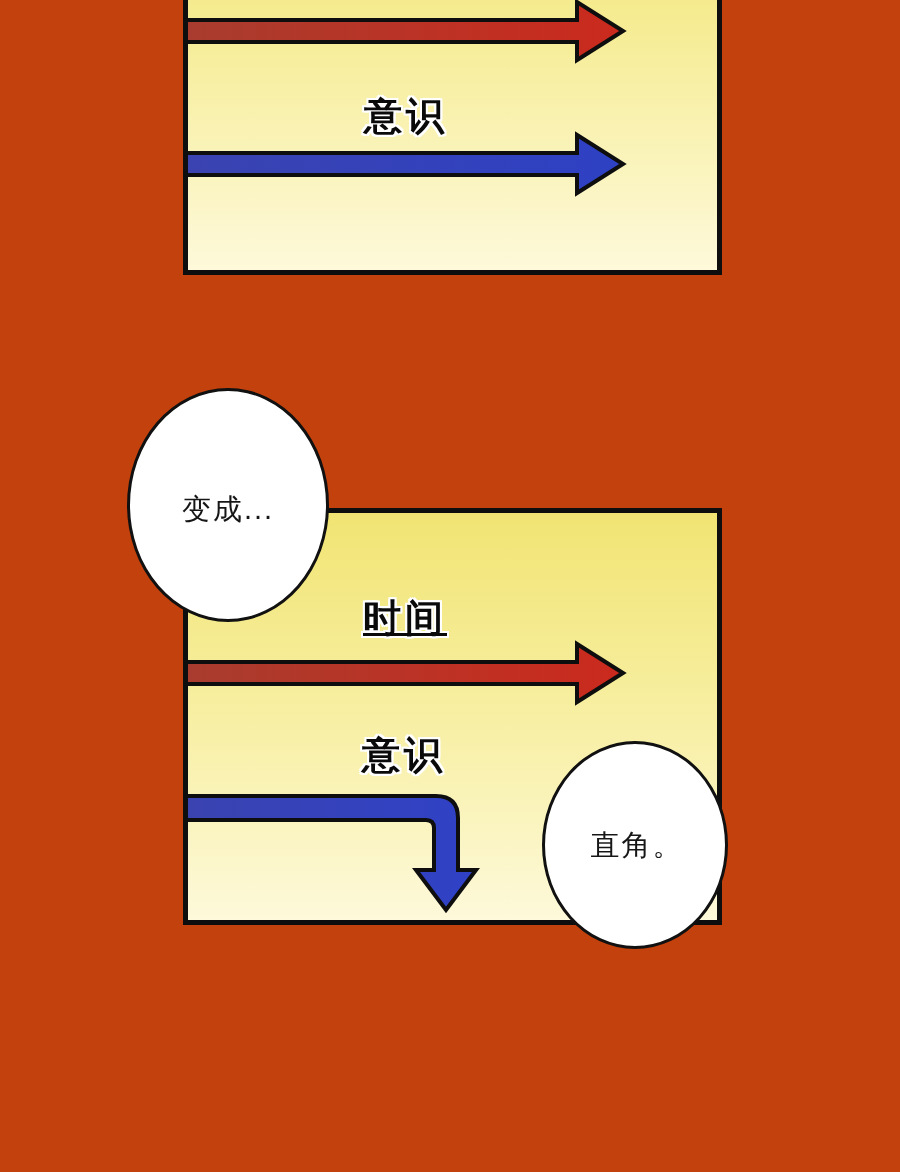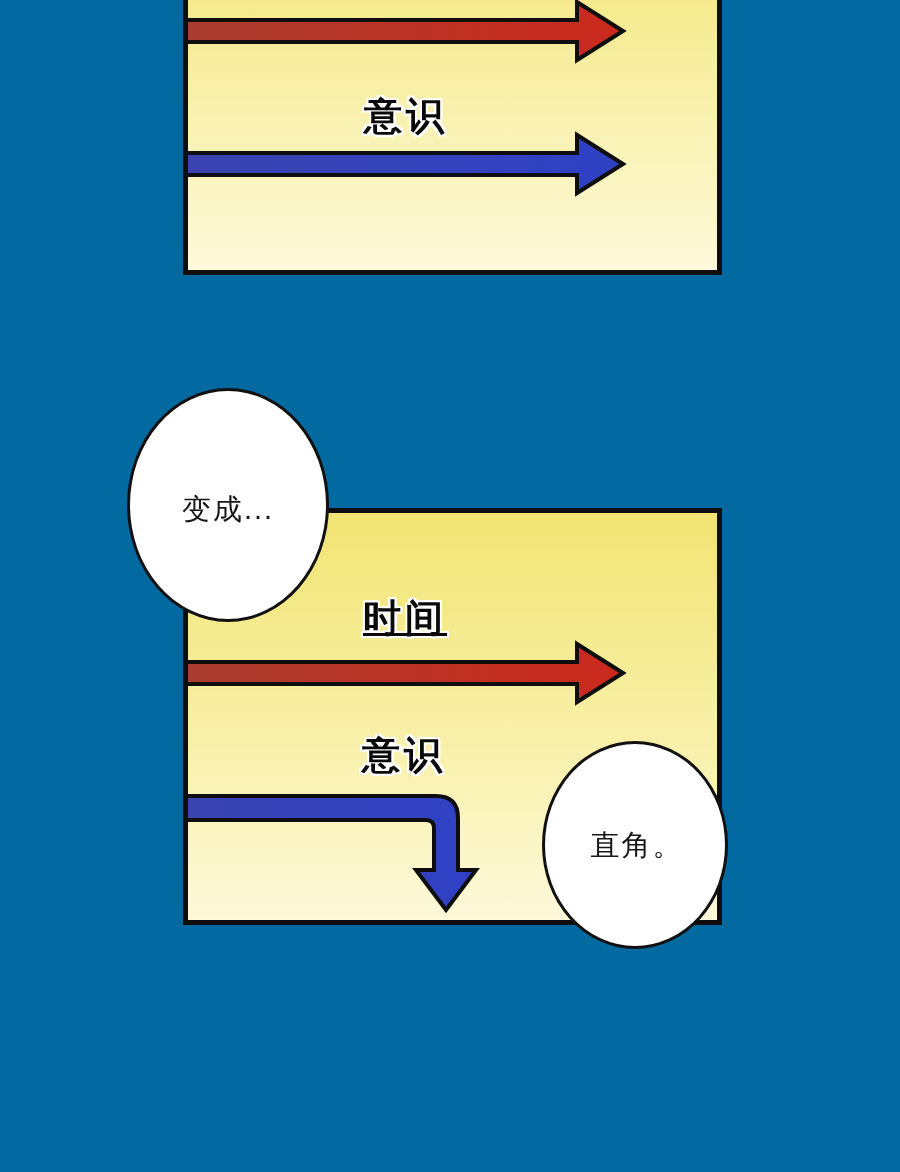--- a/index.html
+++ b/index.html
@@ -6,21 +6,21 @@
     margin: 0;
     padding: 0;
     background: #ffffff;
     font-family: "Liberation Sans", sans-serif;
   }
   #stage {
     position: relative;
     width: 900px;
     height: 1172px;
     overflow: hidden;
-    background: #0369a1;
+    background: #c2410c;
   }
 
   
   .panel {
     position: absolute;
     border: 5px solid #0e0e0e;
     z-index: 1;
   }
   #panel-top {
     left: 183px;

